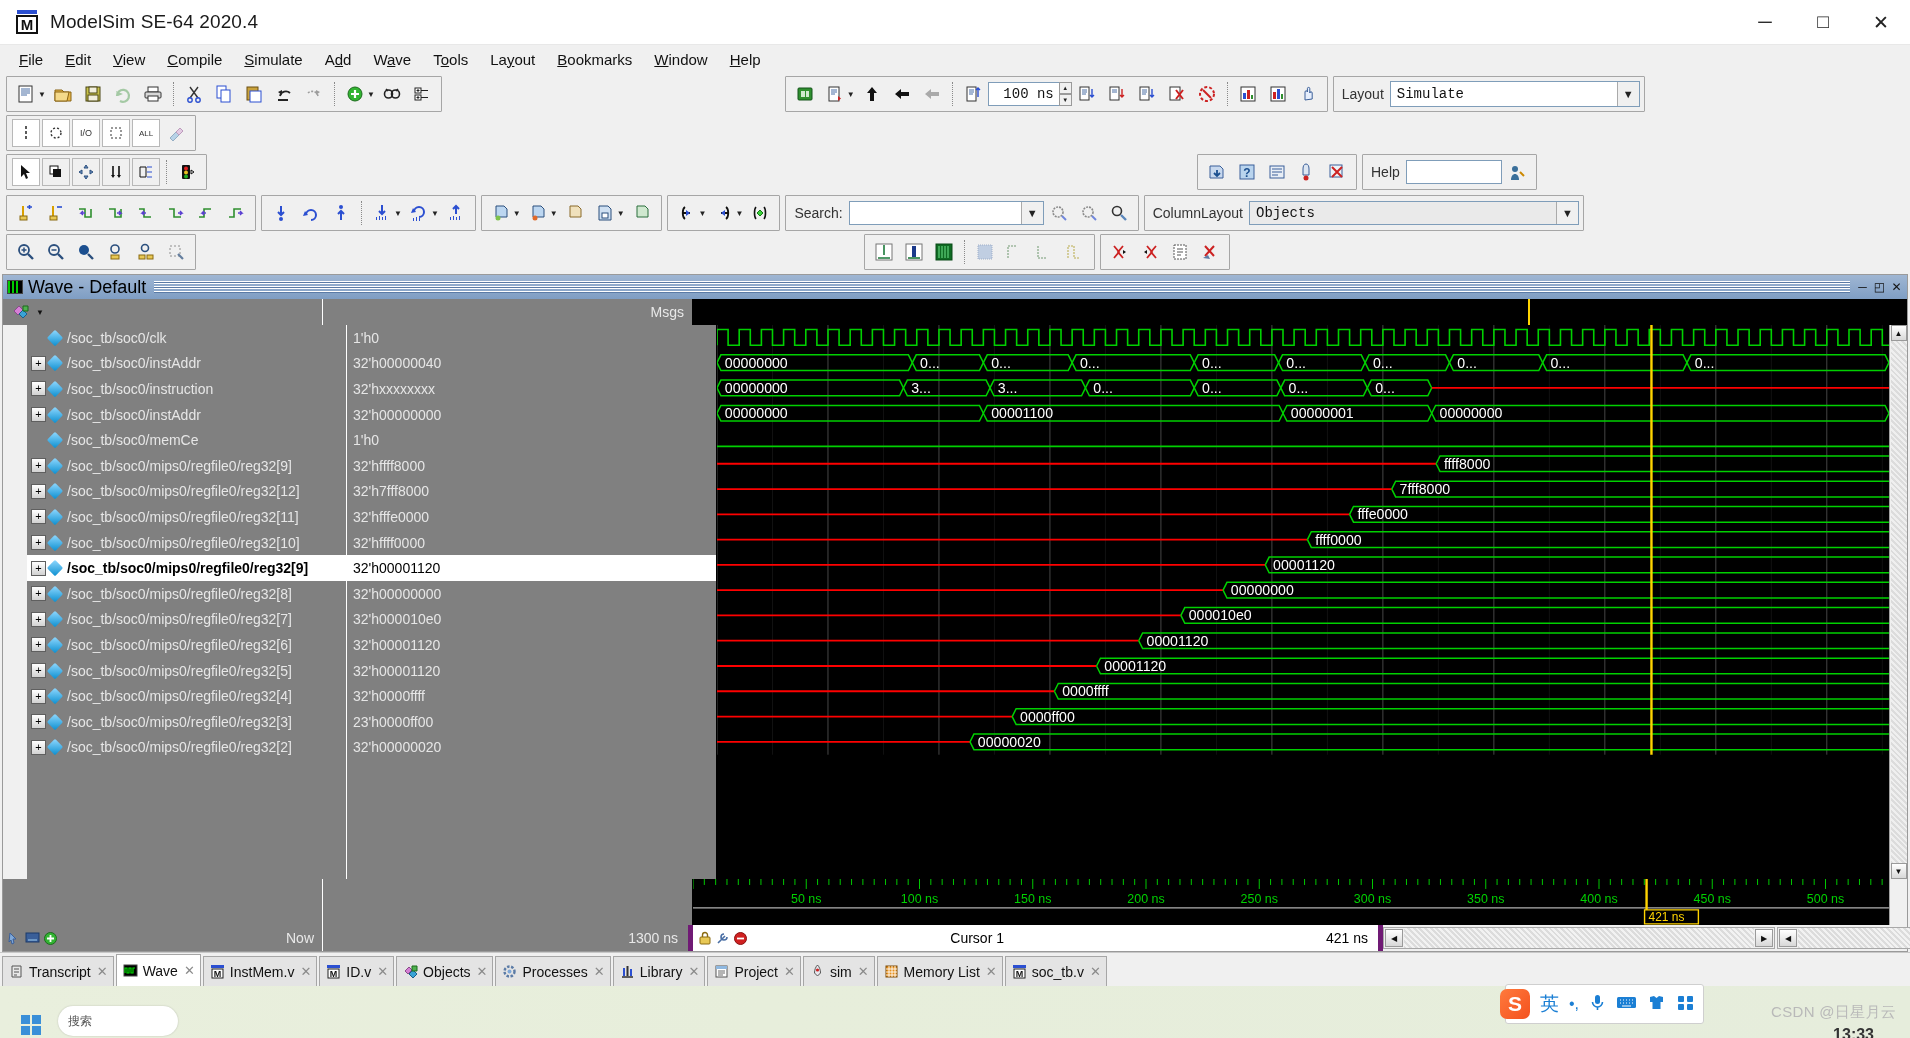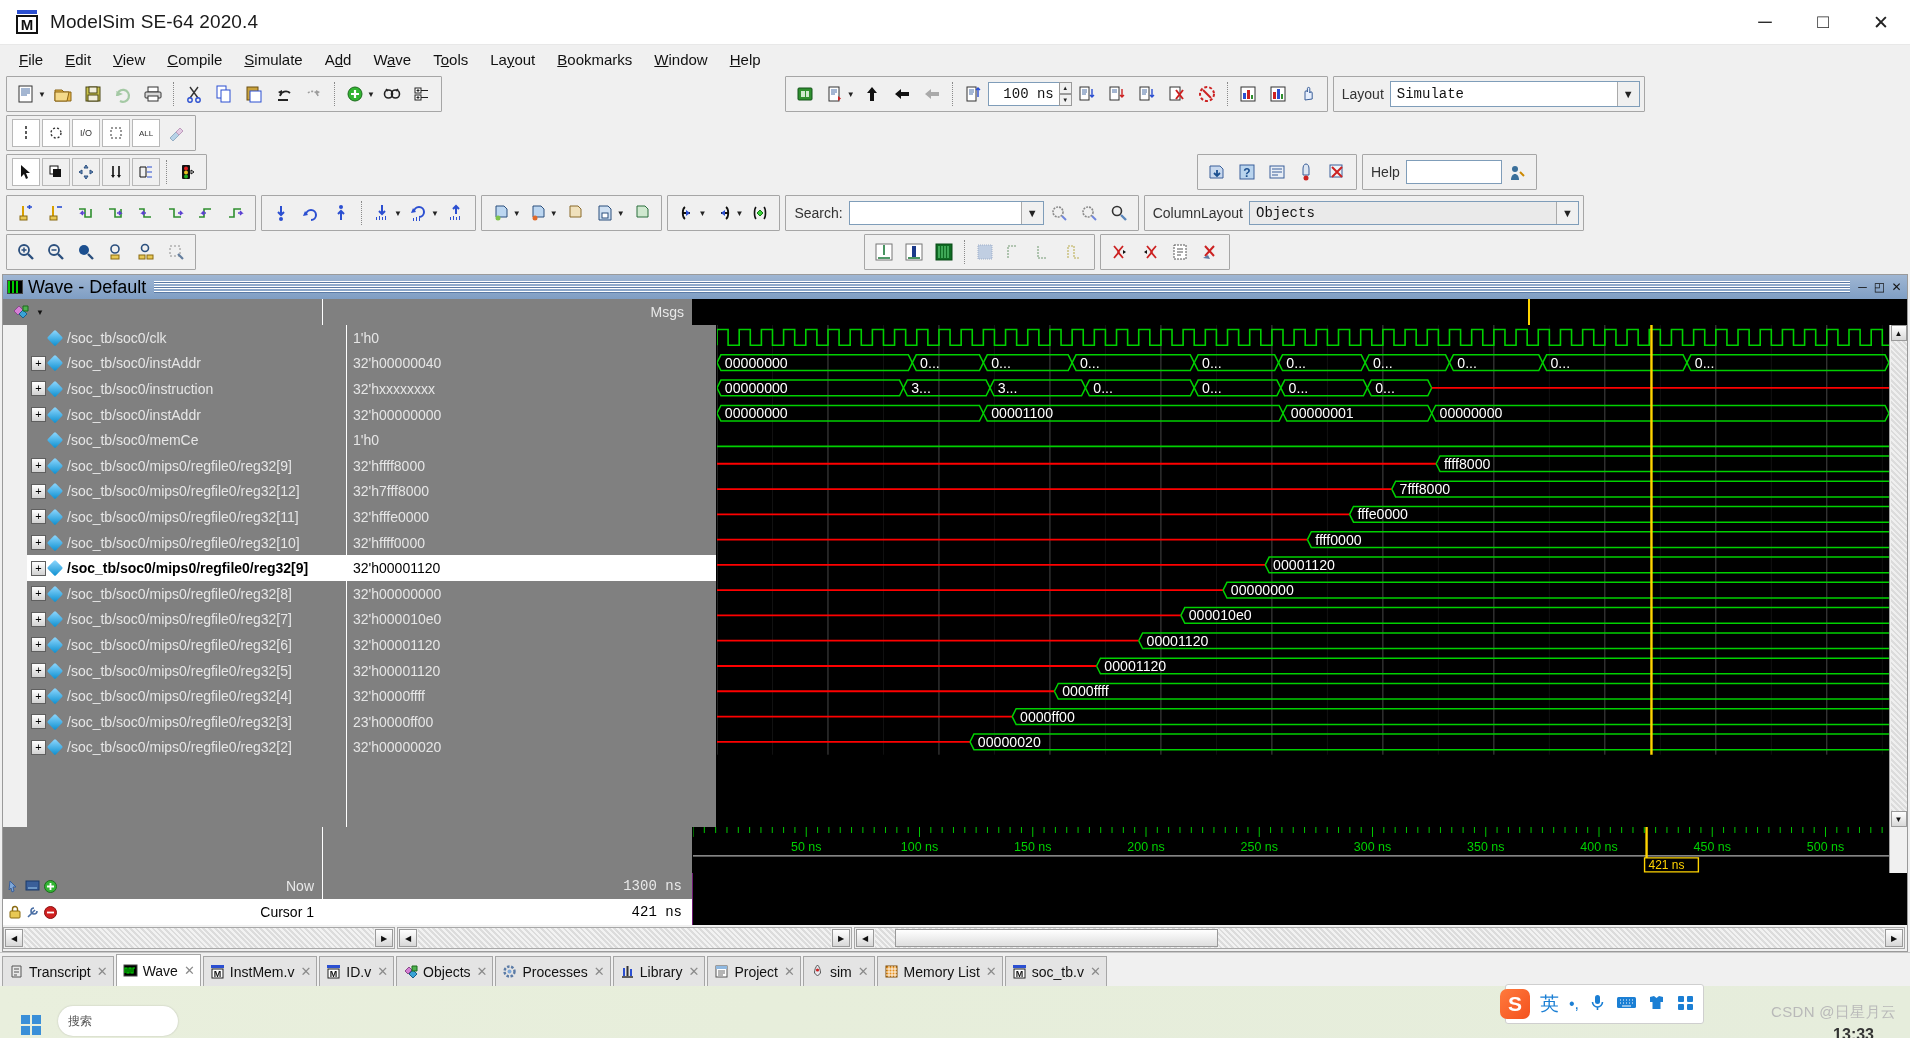--- a/index.html
+++ b/index.html
@@ -165,29 +165,29 @@
     background-image: repeating-linear-gradient(45deg,#dcdcdc 0 2px,#efefef 2px 4px); }
 
   
   .timerow { display:flex; flex:0 0 46px; height:46px; }
   .tl-names { width:320px;flex:0 0 320px;background:#808080;border-right:1px solid #fff; }
   .tl-vals  { width:370px;flex:0 0 370px;background:#808080;border-right:1px solid #000;}
   .tl-wave  { flex:1 1 auto; background:#000; position:relative; overflow:hidden;}
   .tl-spacer{ width:18px;flex:0 0 18px;background:#f0f0f0;border-left:1px solid #a0a0a0;}
 
   
-  .statwrap { flex:0 0 auto; display:flex; flex-direction:column; }
+  .statwrap { flex:0 0 auto; display:flex; }
   .statrow { display:flex; height:26px; }
   .st-left { width:320px;flex:0 0 320px;background:#808080;border-right:1px solid #fff;
              display:flex;align-items:center;padding:0 8px 0 4px; }
   .st-left .gap { flex:1 1 auto; }
   .st-left .txt { font-size:14px;color:#e8e8e8; }
-  .st-right { width:370px;flex:0 0 370px;background:#808080;border-right:1px solid #701a75;
+  .st-right { width:370px;flex:0 0 370px;background:#808080;border-right:5px solid #701a75;
               display:flex;align-items:center;justify-content:flex-end;padding-right:10px;
-              font-size:14px;color:#e8e8e8;font-family:Liberation Mono, monospace;}
+              font-size:14px;color:#e8e8e8;}
   .statrow.cursor .st-left { background:#fff; }
   .statrow.cursor .st-left .txt { color:#000; }
   .statrow.cursor .st-right { background:#fff; color:#000; }
   .st-fill { flex:1 1 auto; background:#000; }
 
   .hscrollrow { display:flex; height:26px; align-items:center; }
   .hs {
     height:22px; display:flex; align-items:center; background:#efefef;
     border:1px solid #a8a8a8;
   }

